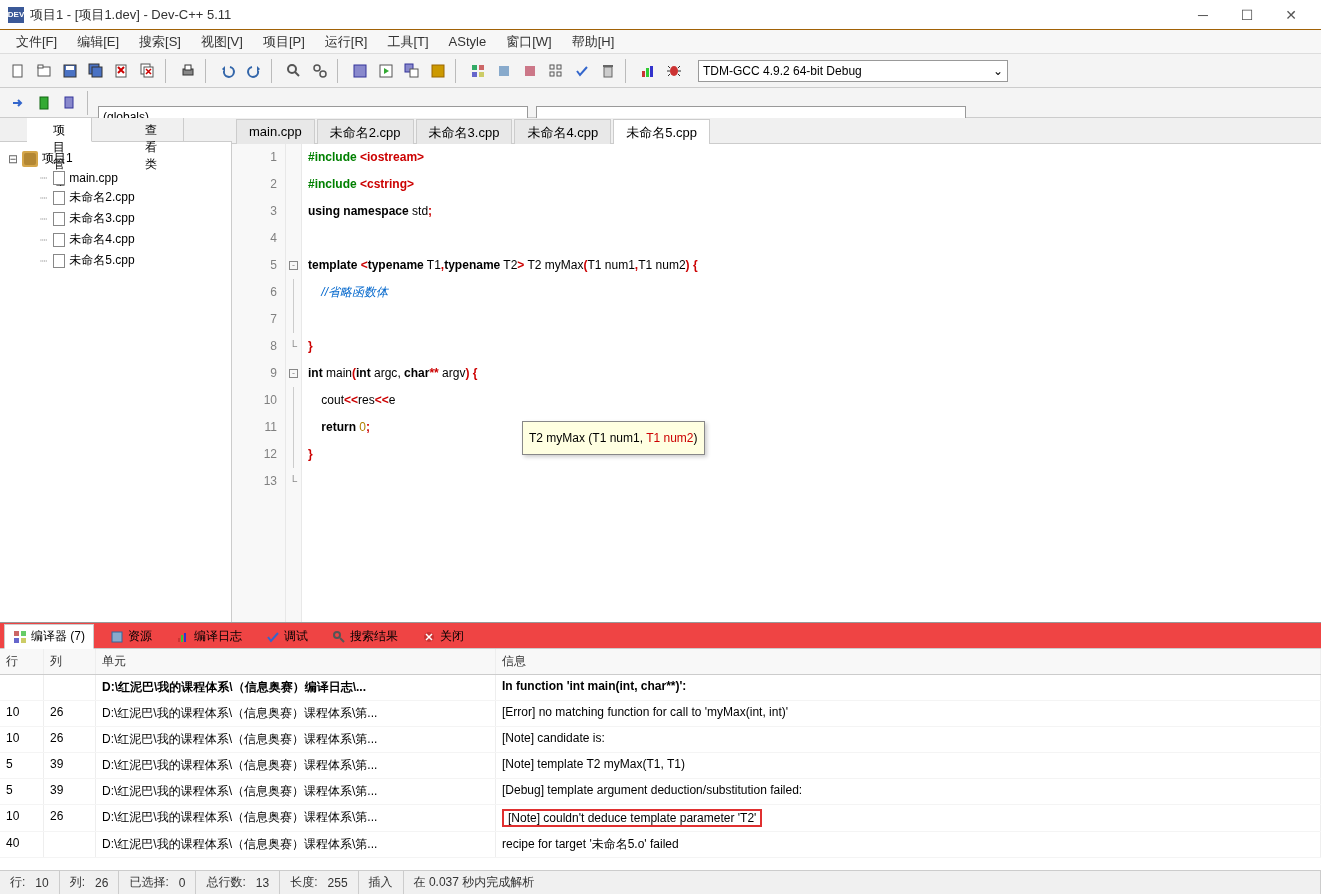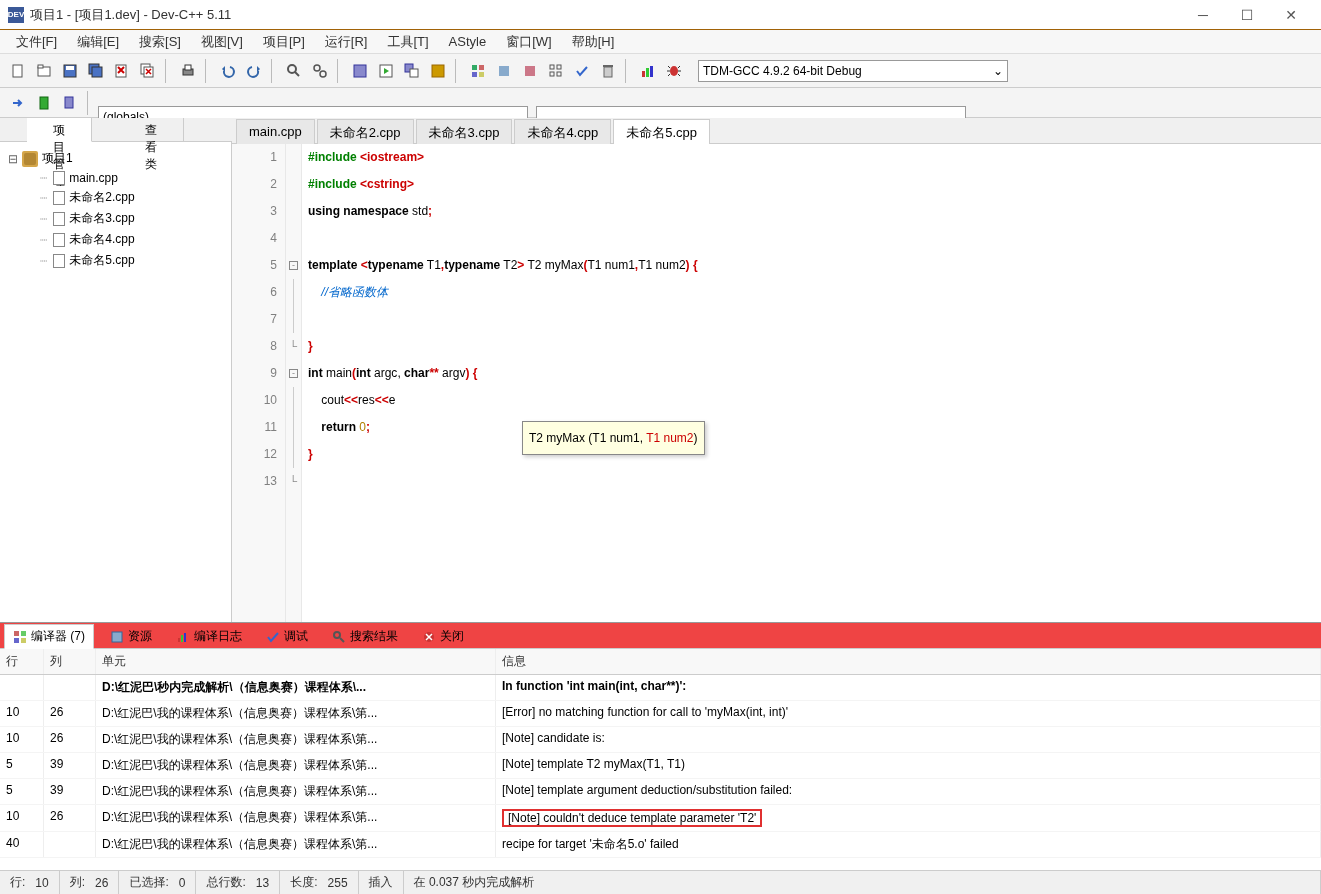--- a/index.html
+++ b/index.html
@@ -457,21 +457,21 @@
     <div class="msg-head">
       <div class="col-line">行</div>
       <div class="col-col">列</div>
       <div class="col-unit">单元</div>
       <div class="col-msg">信息</div>
     </div>
     <div id="msg-body">
         <div class="msg-row bold">
           <div class="col-line"></div>
           <div class="col-col"></div>
-          <div class="col-unit">D:\红泥巴\秒内完成解析\（信息奥赛）课程体系\...</div>
+          <div class="col-unit">D:\红泥巴\我的课程体系\（信息奥赛）编译日志\...</div>
           <div class="col-msg">In function 'int main(int, char**)':</div>
         </div>
         <div class="msg-row">
           <div class="col-line">10</div>
           <div class="col-col">26</div>
           <div class="col-unit">D:\红泥巴\我的课程体系\（信息奥赛）课程体系\第...</div>
           <div class="col-msg">[Error] no matching function for call to 'myMax(int, int)'</div>
         </div>
         <div class="msg-row">
           <div class="col-line">10</div>
@@ -482,21 +482,21 @@
         <div class="msg-row">
           <div class="col-line">5</div>
           <div class="col-col">39</div>
           <div class="col-unit">D:\红泥巴\我的课程体系\（信息奥赛）课程体系\第...</div>
           <div class="col-msg">[Note] template<class t1,="" class="" t2=""> T2 myMax(T1, T1)</class></div>
         </div>
         <div class="msg-row">
           <div class="col-line">5</div>
           <div class="col-col">39</div>
           <div class="col-unit">D:\红泥巴\我的课程体系\（信息奥赛）课程体系\第...</div>
-          <div class="col-msg">[Note] template argument deduction/substitution failed:</div>
+          <div class="col-msg">[Debug] template argument deduction/substitution failed:</div>
         </div>
         <div class="msg-row">
           <div class="col-line">10</div>
           <div class="col-col">26</div>
           <div class="col-unit">D:\红泥巴\我的课程体系\（信息奥赛）课程体系\第...</div>
           <div class="col-msg"><span class="red-box" style="display:inline-block; padding:0 4px">[Note] couldn't deduce template parameter 'T2'</span></div>
         </div>
         <div class="msg-row">
           <div class="col-line">40</div>
           <div class="col-col"></div>

